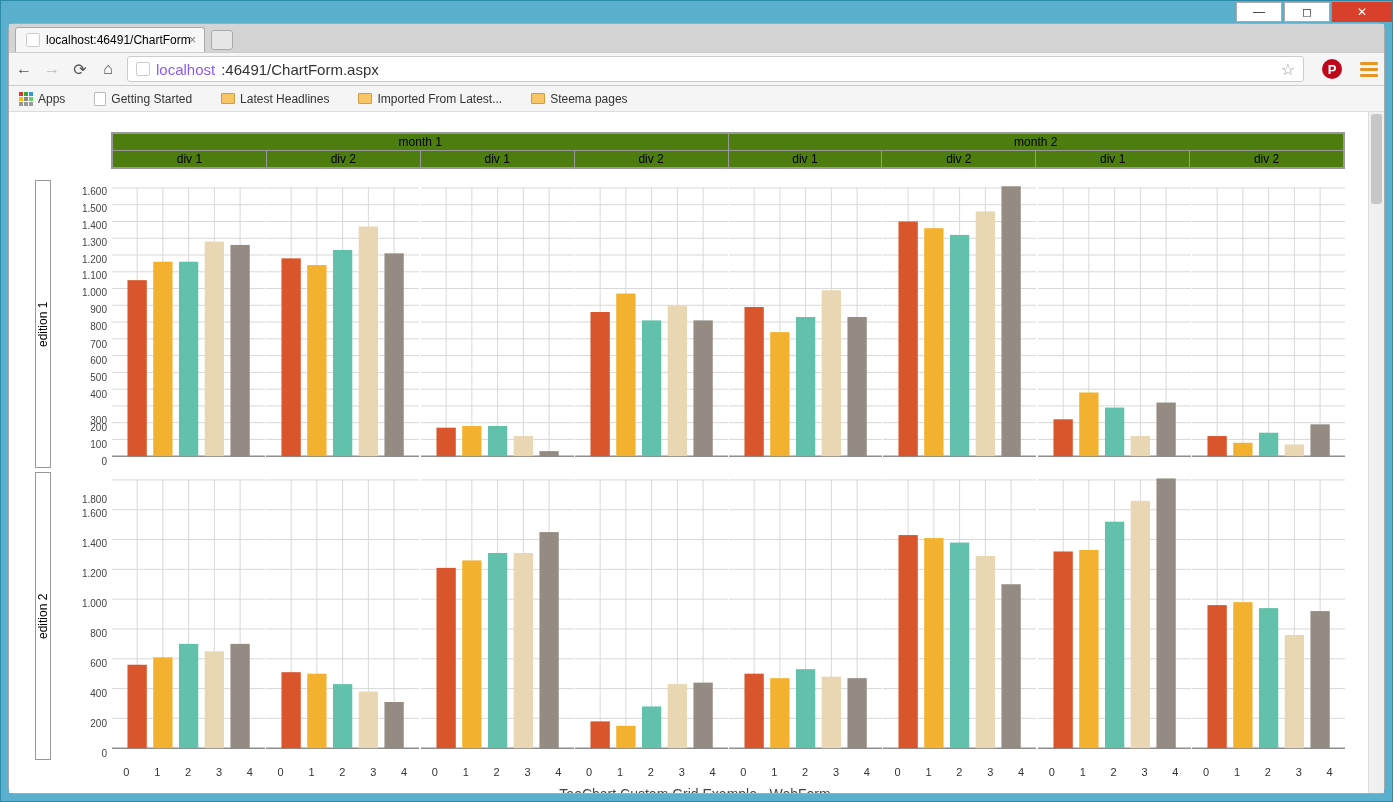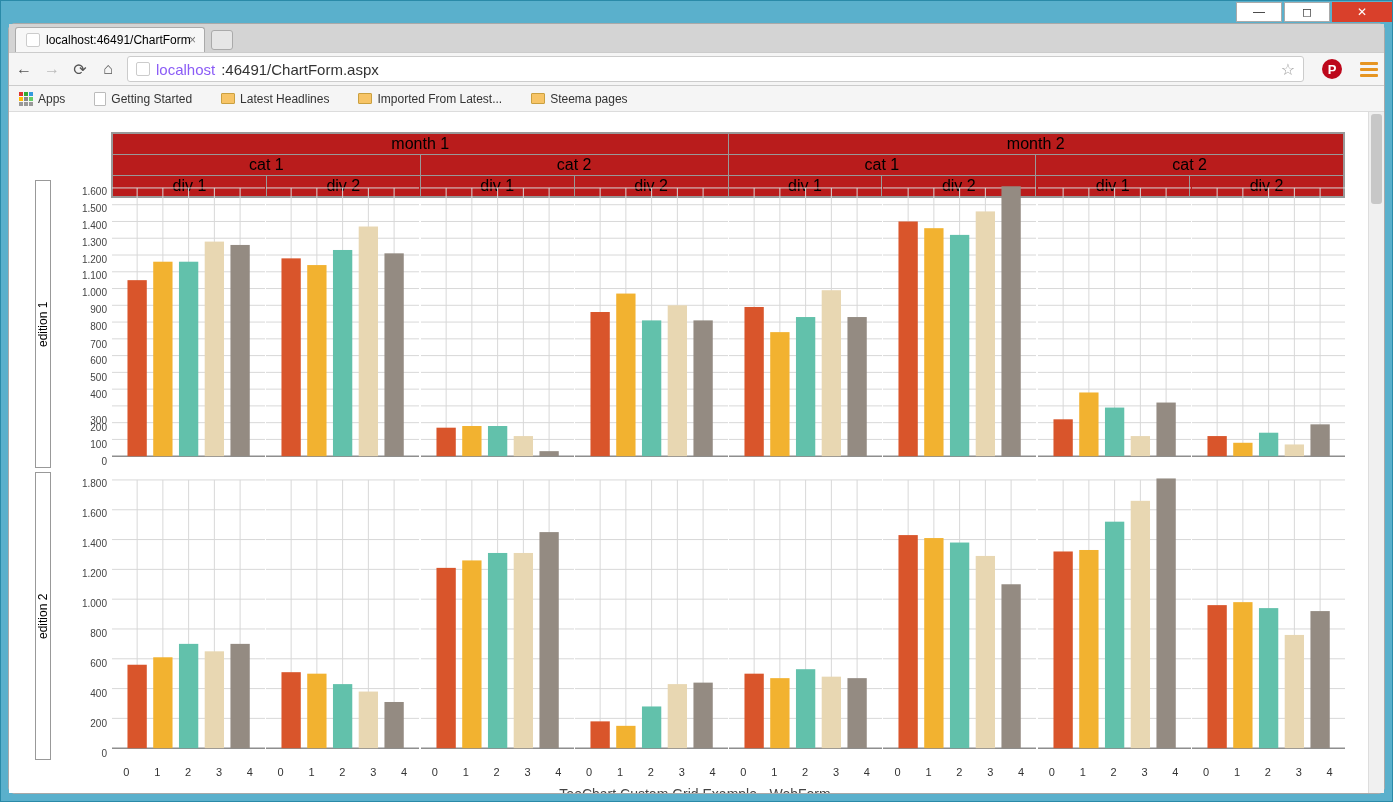--- a/index.html
+++ b/index.html
@@ -46,21 +46,21 @@
 
   
   .viewport { flex:1; background:#fff; position:relative; overflow:hidden; }
   .vscroll { position:absolute; right:0; top:0; bottom:0; width:16px; background:#f0f0f0; border-left:1px solid #ddd; }
   .vscroll .thumb{ position:absolute; left:2px; right:2px; top:2px; height:90px; background:#c7c7c7; border-radius:3px; }
 
   
   .chartwrap { position:absolute; left:26px; top:20px; width:1320px; height:660px; }
 
   
-  .tophdr { position:absolute; left:76px; top:0; width:1234px; border:1px solid #999; background:#b91c1c; font-size:16px; }
+  .tophdr { position:absolute; left:76px; top:0; width:1234px; border:1px solid #999; background:#4d7c0f; font-size:12px; }
   .tophdr table{ border-collapse:collapse; width:100%; }
   .tophdr td{ border:1px solid #999; text-align:center; padding:1px 0; }
 
   
   .lefthdr { position:absolute; left:0px; top:48px; width:18px; height:580px; background:#fff; font-size:12px; }
   .lefthdr .cell { border:1px solid #999; height:288px; display:flex; align-items:center; justify-content:center; writing-mode:vertical-rl; transform:rotate(180deg); }
   .lefthdr .cell + .cell { margin-top:4px; }
 
   
   .panels { position:absolute; left:38px; top:48px; width:1272px; height:580px; display:grid;
@@ -162,26 +162,20 @@
       <div class="chartwrap">
 
         <div class="tophdr">
           <table>
             <tbody>
                 <tr>
               <td colspan="4">month 1</td>
               <td colspan="4">month 2</td>
             </tr>
             <tr>
-              <td colspan="2">cat 1</td>
-              <td colspan="2">cat 2</td>
-              <td colspan="2">cat 1</td>
-              <td colspan="2">cat 2</td>
-            </tr>
-            <tr>
               <td>div 1</td>
               <td>div 2</td>
               <td>div 1</td>
               <td>div 2</td>
               <td>div 1</td>
               <td>div 2</td>
               <td>div 1</td>
               <td>div 2</td>
             </tr>
           </tbody>
@@ -464,21 +458,21 @@
                 <line x1="128.953" x2="128.953" y1="8" y2="278" class="gridline"></line>
                 <line x1="0" x2="154.25" y1="278" y2="278" class="axis"></line>
                 <rect x="15.579250000000002" y="257.75" width="19.435499999999998" height="20.25" class="c0"></rect>
                 <rect x="41.49325" y="264.5" width="19.435499999999998" height="13.5" class="c1"></rect>
                 <rect x="67.40725" y="254.375" width="19.435499999999998" height="23.625" class="c2"></rect>
                 <rect x="93.32124999999999" y="266.1875" width="19.435499999999998" height="11.8125" class="c3"></rect>
                 <rect x="119.23525000000001" y="245.9375" width="19.435499999999998" height="32.0625" class="c4"></rect>
               </svg>
             </div>
             <div class="yaxis">
-              <div style="top: 0px;">1.800</div>
+              <div style="top: 16px;">1.800</div>
               <div style="top: 30px;">1.600</div>
               <div style="top: 60px;">1.400</div>
               <div style="top: 90px;">1.200</div>
               <div style="top: 120px;">1.000</div>
               <div style="top: 150px;">800</div>
               <div style="top: 180px;">600</div>
               <div style="top: 210px;">400</div>
               <div style="top: 240px;">200</div>
               <div style="top: 270px;">0</div>
             </div>

